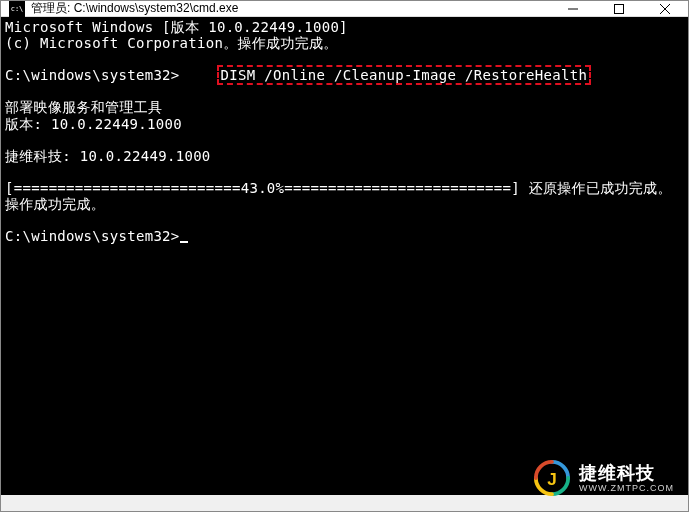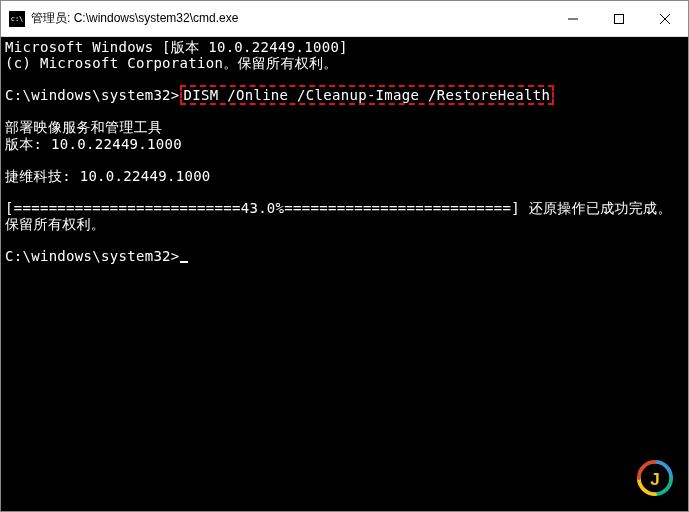--- a/index.html
+++ b/index.html
@@ -5,21 +5,21 @@
     * { margin: 0; padding: 0; box-sizing: border-box; }
     body {
       width: 689px;
       height: 512px;
       background: #f0f0f0;
       font-family: "Microsoft YaHei", "SimSun", sans-serif;
       position: relative;
       border: 1px solid #888;
     }
     .titlebar {
-      height: 36px;
+      height: 16px;
       background: #ffffff;
       display: flex;
       align-items: center;
       border-bottom: 1px solid #ddd;
     }
     .app-icon {
       width: 16px;
       height: 16px;
       margin-left: 8px;
       margin-right: 6px;
@@ -64,20 +64,21 @@
       height: calc(100% - 32px);
       overflow: hidden;
       white-space: pre-wrap;
       letter-spacing: 0.3px;
     }
     .prompt-line { display: inline; margin-top: 40px; }
     .highlight-box {
       border: 2px dashed #e01020;
       padding: 0 2px;
       display: inline;
+      margin-left: 37px;
     }
     .cursor {
       display: inline-block;
       width: 8px;
       height: 2px;
       background: #fff;
       vertical-align: bottom;
       margin-bottom: 1px;
     }
     .watermark {
@@ -130,36 +131,40 @@
     <div class="win-btn close">
       <svg width="10" height="10" viewBox="0 0 10 10">
           <line x1="0" y1="0" x2="10" y2="10" stroke="#000" stroke-width="1"></line>
           <line x1="10" y1="0" x2="0" y2="10" stroke="#000" stroke-width="1"></line>
         </svg>
     </div>
   </div>
 </div>
 
 <div class="terminal"><span>Microsoft Windows [版本 10.0.22449.1000]</span>
-<span>(c) Microsoft Corporation。保留所有权利。</span>
+<span>(c) Microsoft Corporation。操作成功完成。</span>
 
 <span class="prompt-line">C:\windows\system32&gt;</span><span class="highlight-box">DISM /Online /Cleanup-Image /RestoreHealth</span>
 
 <span>部署映像服务和管理工具</span>
 <span>版本: 10.0.22449.1000</span>
 
 <span>捷维科技: 10.0.22449.1000</span>
 
 <span>[==========================43.0%==========================] 还原操作已成功完成。</span>
-<span>保留所有权利。</span>
+<span>操作成功完成。</span>
 
 <span class="prompt-line">C:\windows\system32&gt;</span><span class="cursor"></span>
 </div>
 
 <div class="watermark">
   <svg class="wm-logo" viewBox="0 0 40 40">
     <path d="M20 3 A17 17 0 0 1 37 20" fill="none" stroke="#3598db" stroke-width="4" stroke-linecap="round"></path>
     <path d="M37 20 A17 17 0 0 1 20 37" fill="none" stroke="#17b188" stroke-width="4" stroke-linecap="round"></path>
     <path d="M20 37 A17 17 0 0 1 3 20" fill="none" stroke="#f6c412" stroke-width="4" stroke-linecap="round"></path>
     <path d="M3 20 A17 17 0 0 1 20 3" fill="none" stroke="#d94b2b" stroke-width="4" stroke-linecap="round"></path>
     <text x="20" y="27" text-anchor="middle" font-size="18" font-weight="bold" fill="#f6c412" font-family="Arial">J</text>
   </svg>
+  <div class="wm-text">
+    <span class="wm-cn">捷维科技</span>
+    <span class="wm-en">WWW.ZMTPC.COM</span>
+  </div>
 </div>
 
 </body></html>

